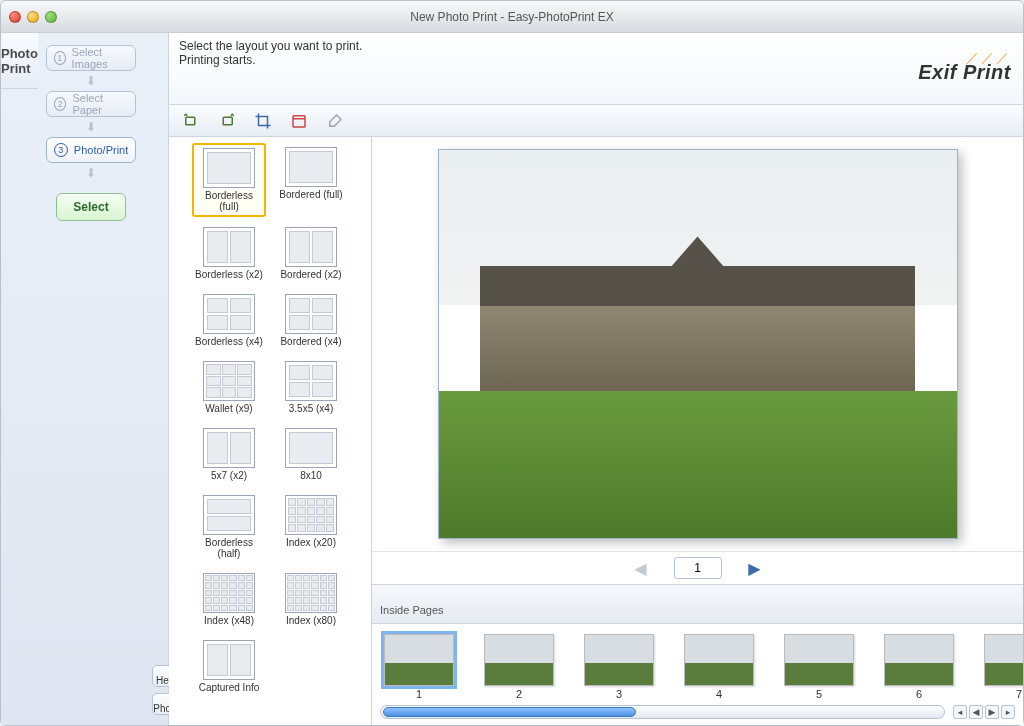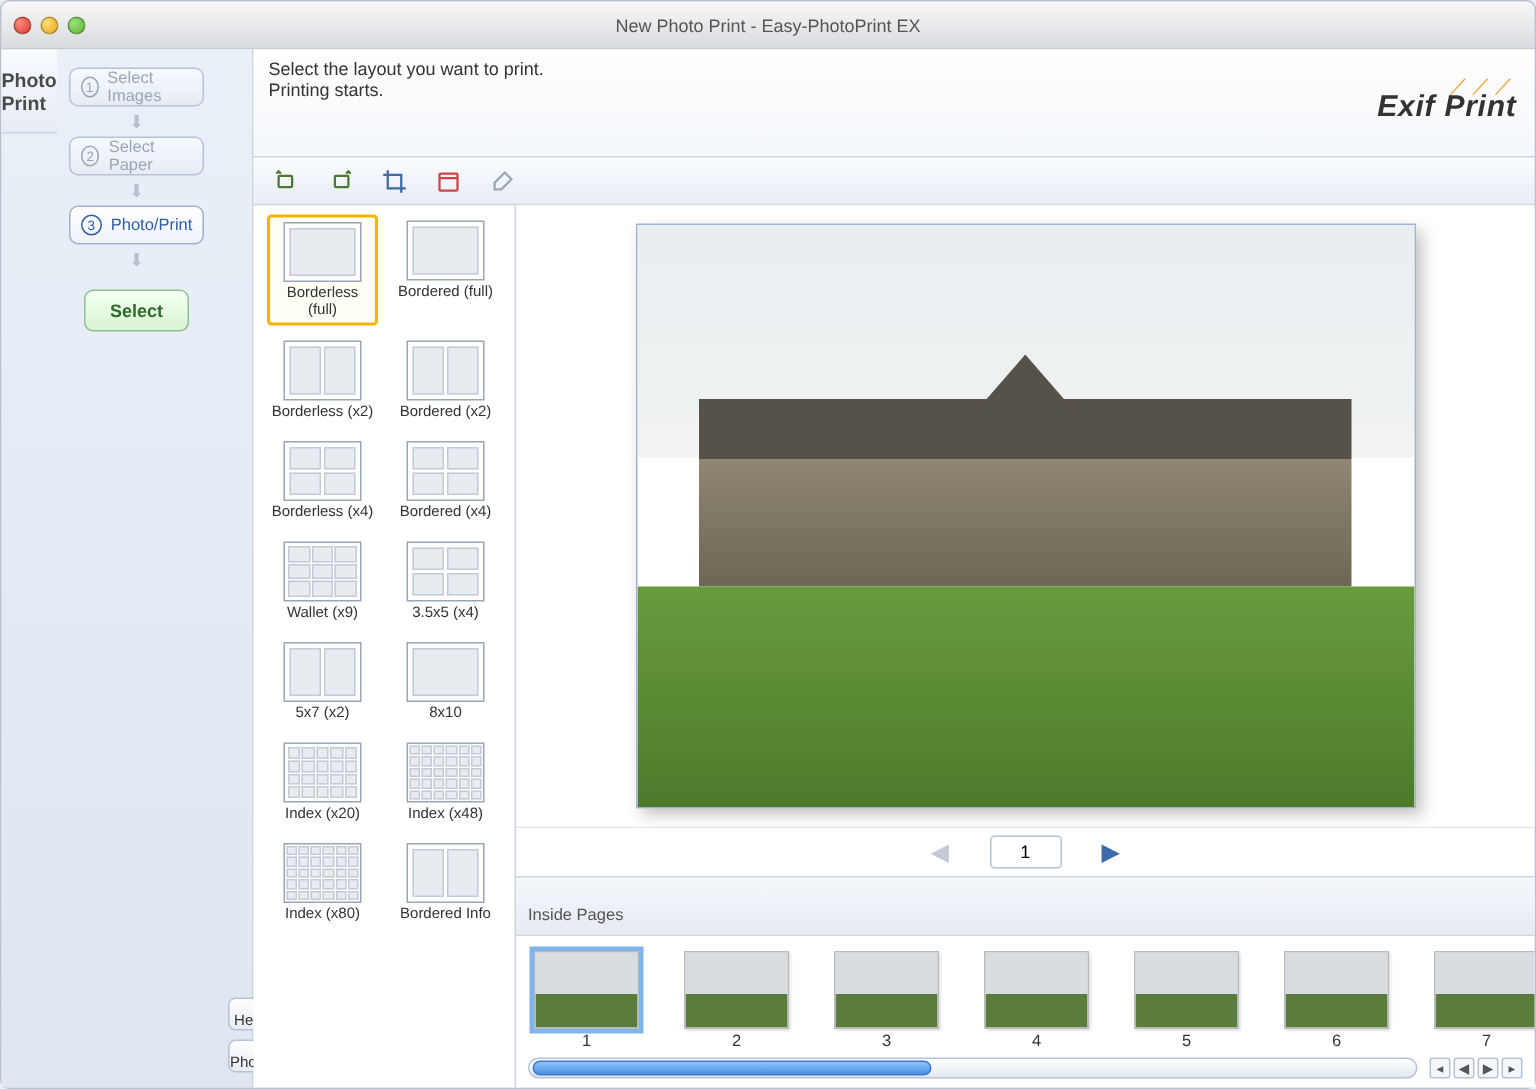--- a/index.html
+++ b/index.html
@@ -24,21 +24,21 @@
 .side-bottom { margin-top:auto; padding:6px 8px 10px; display:flex; flex-direction:column; gap:6px; }
 .generic-btn { height:22px; border:1px solid #b6c3d6; border-radius:5px; background:linear-gradient(to bottom,#fdfefe,#e9edf3); font-size:10px; color:#333; display:flex; align-items:flex-end; justify-content:center;}
 .main { flex:1; display:flex; flex-direction:column; min-width:0; }
 .instructions { height:72px; border-bottom:1px solid #cbd4e0; background:linear-gradient(to bottom,#ffffff,#f4f7fb); padding:6px 10px; font-size:12px; color:#333; position:relative;}
 .exif-logo { position:absolute; right:12px; top:50%; transform:translateY(-50%); text-align:right; }
 .exif-logo .exif { font-size:20px; font-weight:bold; font-style:italic; color:#333; letter-spacing:.5px;}
 .exif-logo .rays { color:#f4a030; font-size:13px; line-height:6px; letter-spacing:2px; display:block;}
 .toolbar { height:32px; border-bottom:1px solid #cbd4e0; background:linear-gradient(to bottom,#fafcff,#e8edf4); display:flex; align-items:center; gap:16px; padding:0 12px;}
 .tb-icon { width:20px; height:20px; display:flex; align-items:center; justify-content:center; color:#3d6aa8; }
 .content { flex:1; display:flex; min-height:0; }
-.layouts { width:175px; border-right:1px solid #cbd4e0; background:#fff; overflow:auto; padding:6px 16px;}
+.layouts { width:203px; border-right:1px solid #cbd4e0; background:#fff; overflow:auto; padding:6px 16px;}
 .layout-grid { display:grid; grid-template-columns: repeat(2, 74px); gap:6px 8px; justify-content:center;}
 .layout-item { display:flex; flex-direction:column; align-items:center; gap:2px; padding:3px 2px; border:1px solid transparent; border-radius:3px;}
 .layout-item.selected { border:2px solid #f4b400; background:#fffef4;}
 .layout-thumb { width:52px; height:40px; border:1px solid #9aa6b8; background:#fff; display:grid; }
 .layout-label { font-size:10px; color:#333; text-align:center; line-height:1.1;}
 .preview-area { flex:1; display:flex; flex-direction:column; background:#fff; min-width:0;}
 .preview-canvas { flex:1; display:flex; align-items:center; justify-content:center; background:#ffffff; position:relative; padding:12px;}
 .photo-frame { width:520px; height:390px; box-shadow:4px 4px 10px rgba(0,0,0,.25); border:1px solid #9fb3cf; background:#fff; position:relative; overflow:hidden;}
 .sky { position:absolute; inset:0 0 60% 0; background:linear-gradient(to bottom,#e9eef1,#f1f3f2);} 
 .grass { position:absolute; inset:62% 0 0 0; background:linear-gradient(to bottom,#6a9a3e,#4d7a2b);} 
@@ -258,20 +258,29 @@
               </div>
               <div class="layout-item">
                 <div class="layout-thumb thumb-one">
                   <div class="cells">
                     <div class="cell"></div>
                   </div>
                 </div>
                 <div class="layout-label">8x10</div>
               </div>
               <div class="layout-item">
+                <div class="layout-thumb thumb-vert-half">
+                  <div class="cells">
+                    <div class="cell"></div>
+                    <div class="cell"></div>
+                  </div>
+                </div>
+                <div class="layout-label">Borderless (half)</div>
+              </div>
+              <div class="layout-item">
                 <div class="layout-thumb thumb-index">
                   <div class="cells">
                     <div class="cell"></div>
                     <div class="cell"></div>
                     <div class="cell"></div>
                     <div class="cell"></div>
                     <div class="cell"></div>
                     <div class="cell"></div>
                     <div class="cell"></div>
                     <div class="cell"></div>
@@ -365,21 +374,21 @@
                 </div>
                 <div class="layout-label">Index (x80)</div>
               </div>
               <div class="layout-item">
                 <div class="layout-thumb thumb-half">
                   <div class="cells">
                     <div class="cell"></div>
                     <div class="cell"></div>
                   </div>
                 </div>
-                <div class="layout-label">Bordered Info</div>
+                <div class="layout-label">Captured Info</div>
               </div>
             </div>
         </div>
 
         <div class="preview-area">
           <div class="preview-canvas">
             <div class="photo-frame">
               <div class="sky"></div>
               <div class="house"></div>
               <div class="grass"></div>

